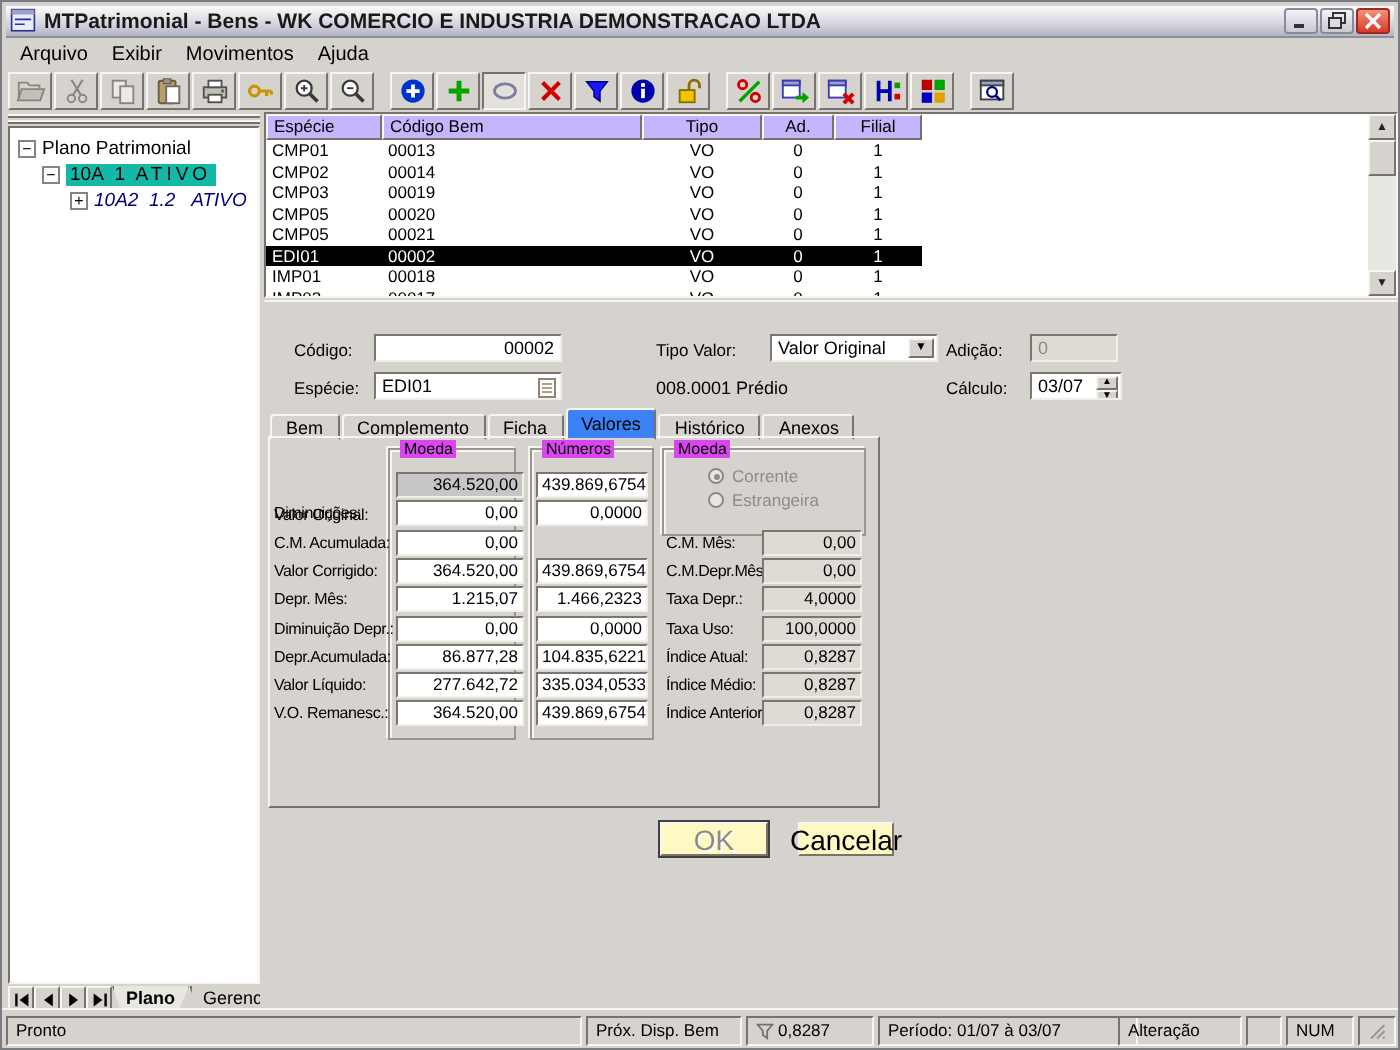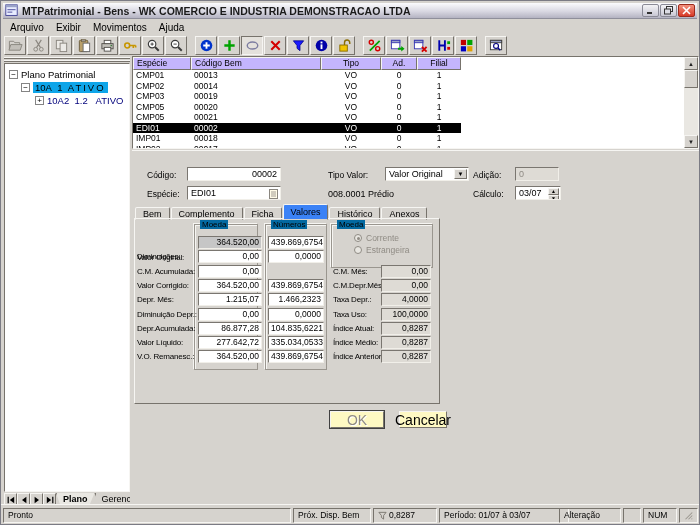--- a/index.html
+++ b/index.html
@@ -27,22 +27,22 @@
     background:#d6d3ce; border:1px solid; border-color:#f6f5f2 #77736c #77736c #f6f5f2; }
   .tbtn.pressed { border-color:#77736c #f6f5f2 #f6f5f2 #77736c; background:#e4e1dc; }
   .tsep { width:7px; height:19px; }
 
   
   .ridge { position:absolute; left:3px; width:126px; height:2px; border-top:1px solid #f6f5f2; border-bottom:1px solid #77736c; }
   .tree-box { position:absolute; left:3px; top:62px; width:126px; height:429px; background:#fff; overflow:hidden;
     border:1px solid; border-color:#77736c #f6f5f2 #f6f5f2 #77736c; font-size:9.5px; padding-top:4px; }
   .trow { display:flex; align-items:center; height:13px; white-space:nowrap; }
   .expander { width:9px; height:9px; flex:none; border:1px solid #848484; background:#fff; font-size:8px; line-height:7px; text-align:center; margin-right:3px; color:#000; }
-  .tree-sel { background:#0ea5e9; padding:0 2px; }
-  .tree-blue { color:#00007b; }
+  .tree-sel { background:#14b8a6; padding:0 2px; }
+  .tree-blue { color:#00007b;font-style:italic; }
   .tree-footer { position:absolute; left:3px; top:492px; width:126px; height:13px; display:flex; align-items:stretch; overflow:hidden; }
   .navbtn { width:13px; height:13px; display:flex; align-items:center; justify-content:center; background:#d6d3ce;
     border:1px solid; border-color:#f6f5f2 #77736c #77736c #f6f5f2; flex:none; }
   .ttab { font-size:9px; padding:0 6px; border:1px solid #77736c; border-top:none; background:#d6d3ce;
     clip-path:polygon(0 0,100% 0,86% 100%,12% 100%); display:flex; align-items:center; white-space:nowrap; }
   .ttab.active { background:#e9e7e2; font-weight:bold; }
 
   
   .grid { position:absolute; left:131px; top:55px; width:567px; height:93px; background:#fff; overflow:hidden;
     border:1px solid; border-color:#77736c #f6f5f2 #f6f5f2 #77736c; }
@@ -72,21 +72,21 @@
 
   
   .tabstrip { position:absolute; left:3px; top:53px; height:16px; display:flex; align-items:flex-end; }
   .tab { height:13px; font-size:9px; line-height:12px; padding:0 7px; margin-right:1px; background:#d6d3ce;
     border:1px solid; border-color:#f6f5f2 #77736c transparent #f6f5f2; border-radius:2px 2px 0 0; }
   .tab.active { height:16px; line-height:15px; background:#3b82f6; position:relative; z-index:3; border-bottom:1px solid #d6d3ce; }
   .tabpanel { position:absolute; left:2px; top:67px; width:306px; height:186px;
     border:1px solid; border-color:#f6f5f2 #77736c #77736c #f6f5f2; }
 
   .groupbox { position:absolute; border:1px solid #9a968f; box-shadow:1px 1px 0 #f6f5f2 inset, -1px -1px 0 #f6f5f2; }
-  .gb-label { position:absolute; top:-5px; left:5px; font-size:8px; background:#0369a1; padding:0 2px; }
+  .gb-label { position:absolute; top:-5px; left:5px; font-size:8px; background:#d946ef; padding:0 2px; }
 
   .vlabel { position:absolute; left:5px; width:58px; font-size:8px; letter-spacing:-0.2px; white-space:nowrap; }
   .vfield { position:absolute; height:13px; font-size:8.5px; line-height:11px; text-align:right; padding:0 2px;
     border:1px solid; border-color:#7a7670 #f1efe9 #f1efe9 #7a7670; background:#fff; white-space:nowrap; overflow:hidden; }
   .vfield.m { left:66px; width:64px; }
   .vfield.n { left:136px; width:56px; }
   .vfield.textsel { background:#c6c6c6; }
   .rlabel { position:absolute; left:201px; width:48px; font-size:8px; letter-spacing:-0.2px; white-space:nowrap; }
   .rfield { position:absolute; left:249px; width:50px; height:13px; font-size:8.5px; line-height:11px; text-align:right; padding:0 2px;
     border:1px solid; border-color:#7a7670 #f1efe9 #f1efe9 #7a7670; background:#dedbd5; }

